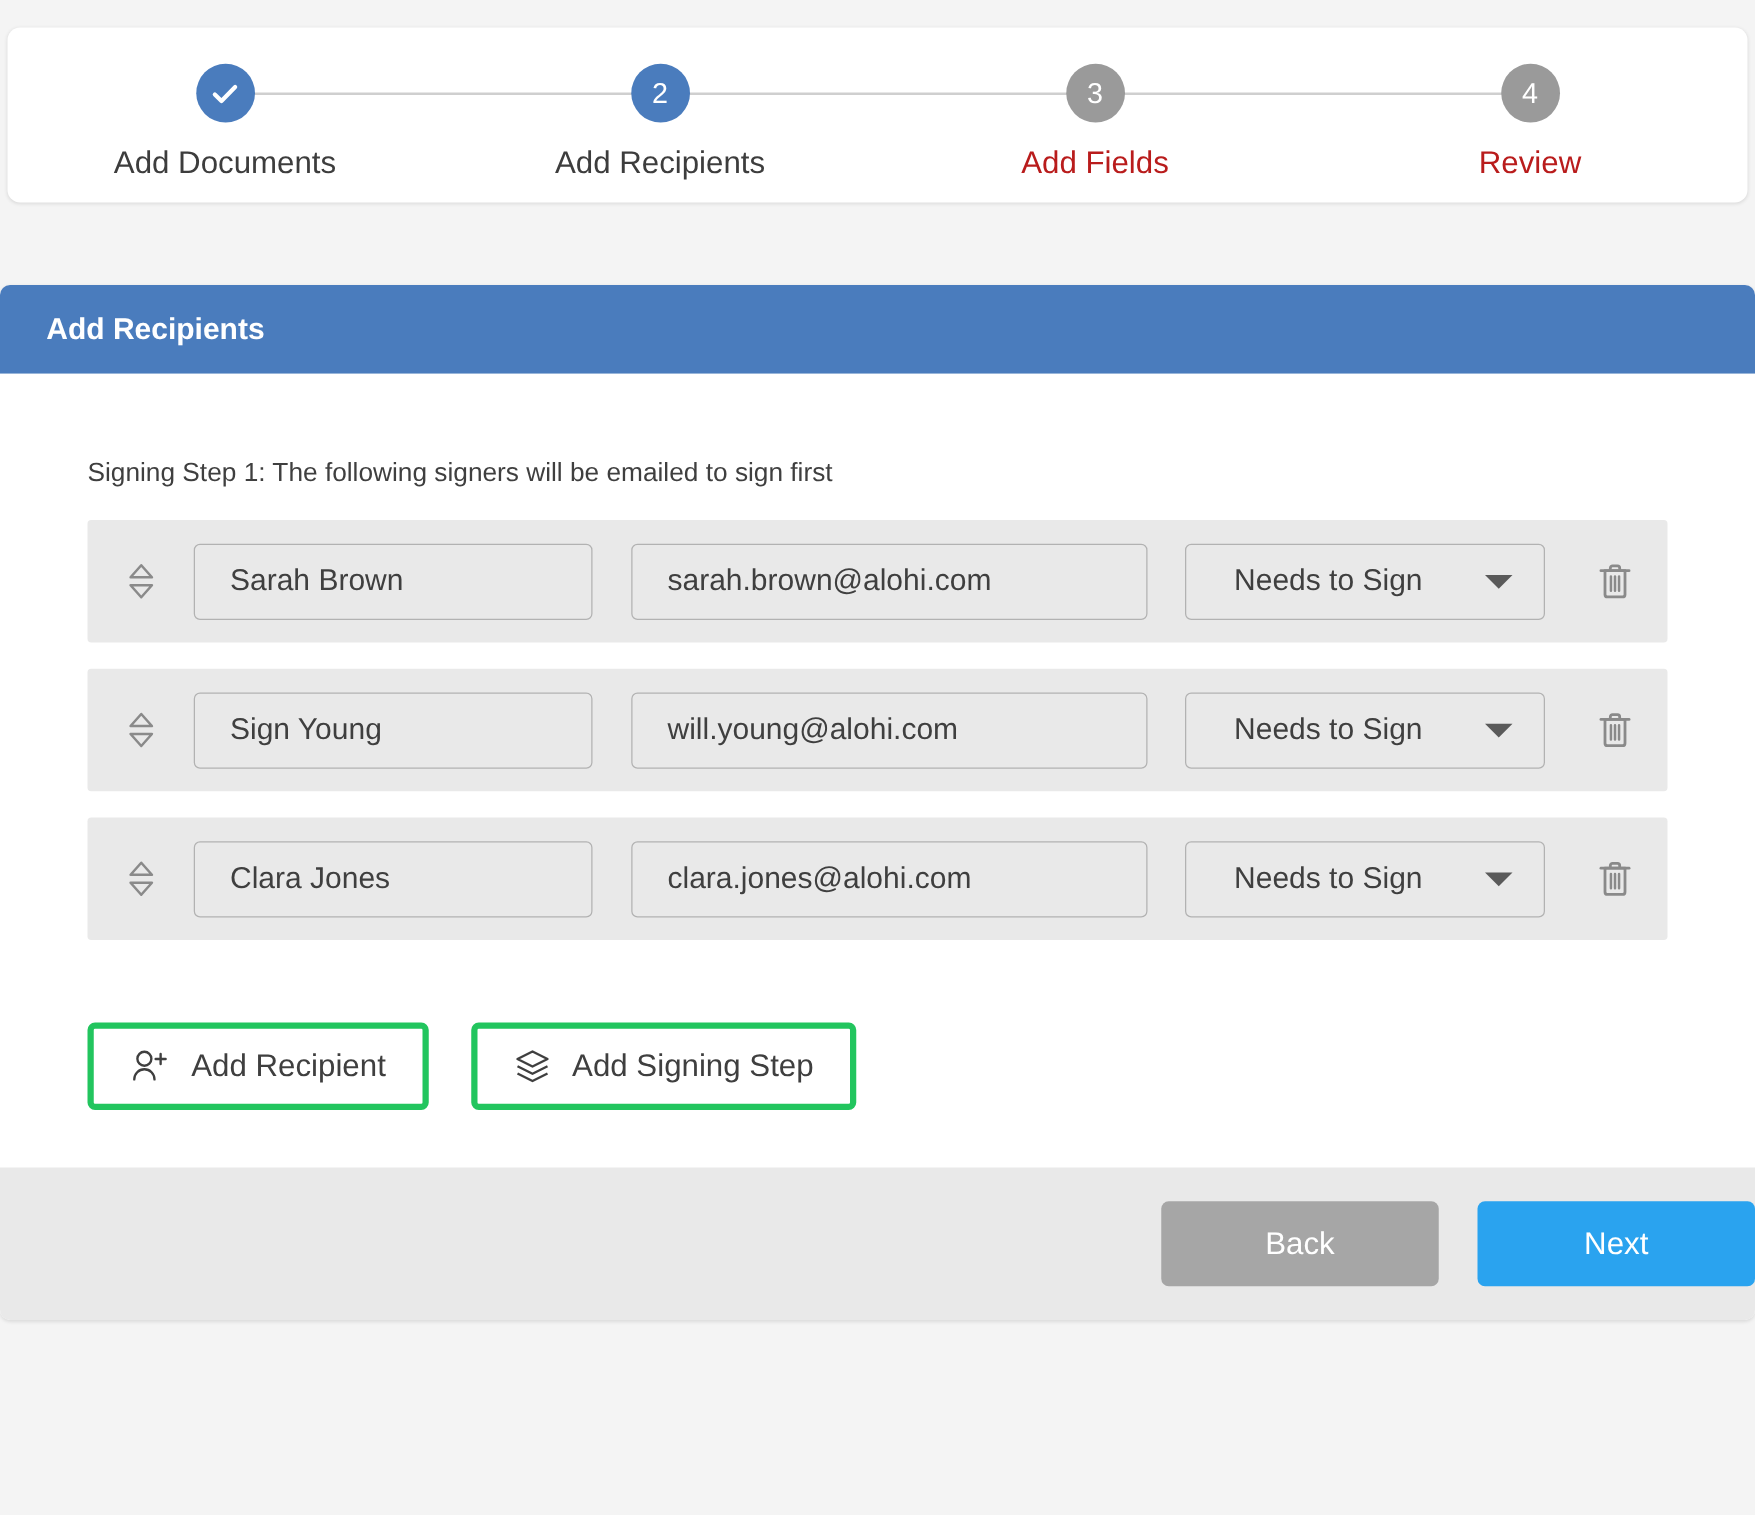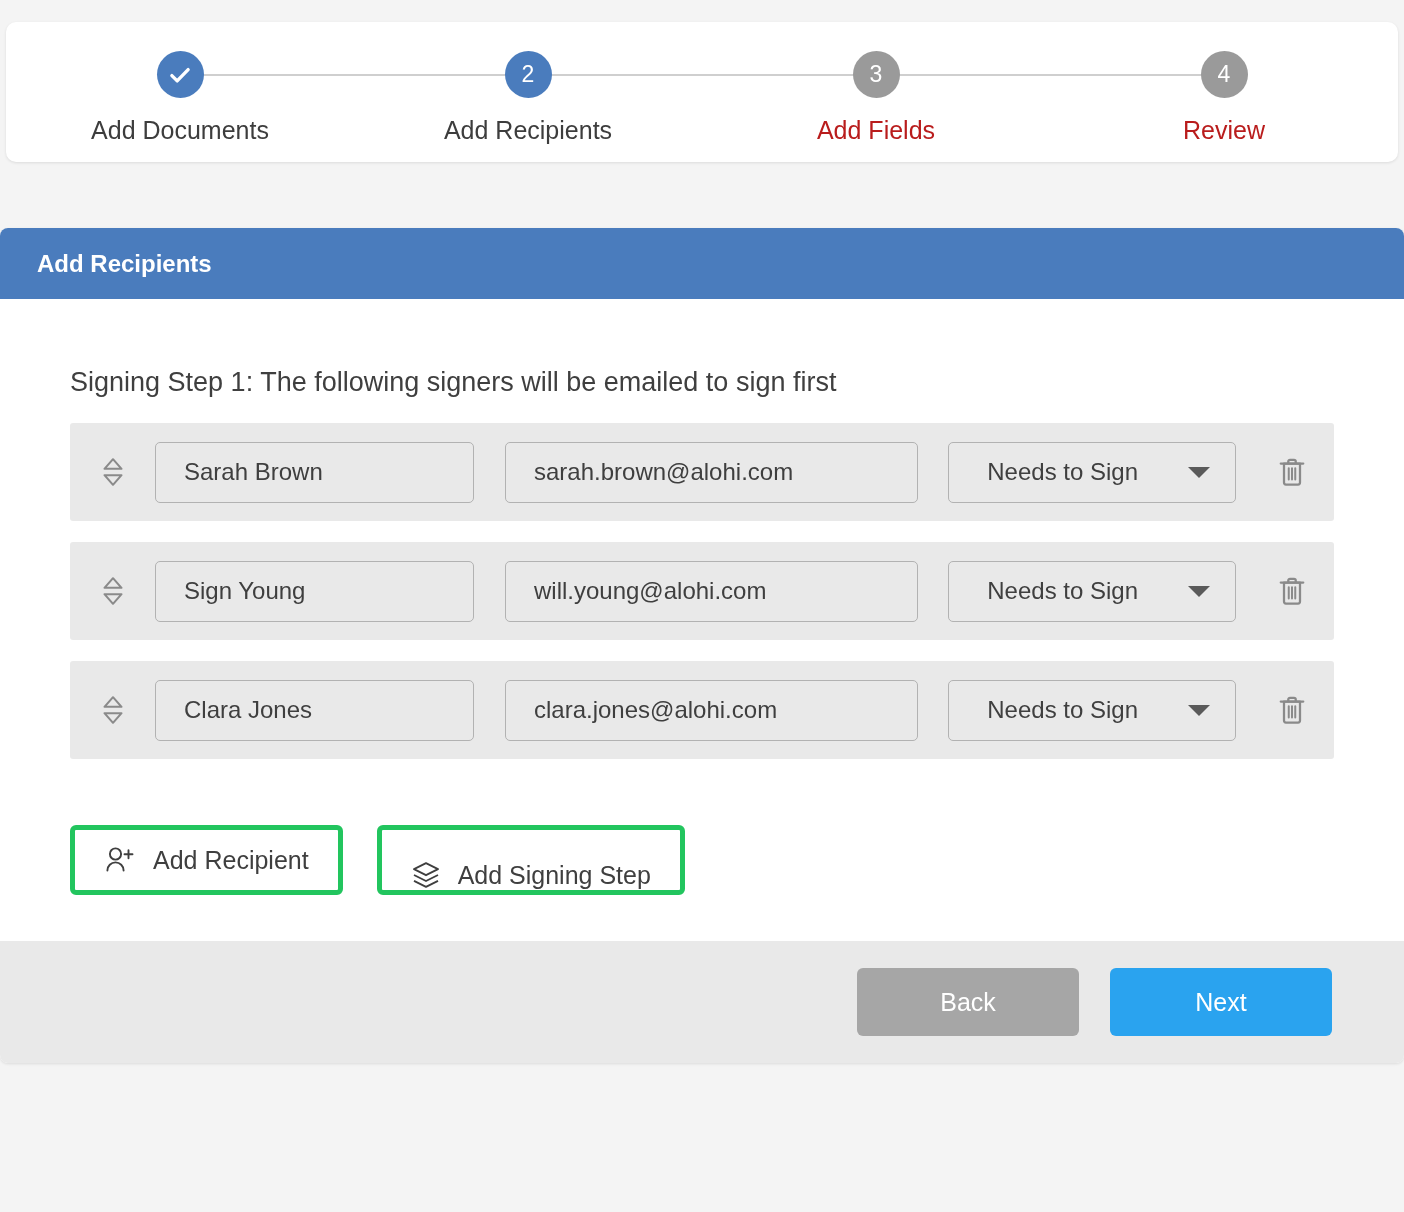--- a/index.html
+++ b/index.html
@@ -99,21 +99,21 @@
     color: #ffffff;
     font-size: 24px;
     font-weight: bold;
   }
   .panel-body {
     background: #ffffff;
     padding: 68px 70px 46px 70px;
   }
 
   .step-heading {
-    font-size: 27px;
+    font-size: 21px;
     color: #3f3f3f;
     margin-bottom: 25px;
   }
   .step-heading.second { margin-top: 72px; }
 
   
   .recipient-row {
     background: #e9e9e9;
     border-radius: 3px;
     height: 98px;
@@ -191,31 +191,30 @@
     border-radius: 6px;
     display: flex;
     align-items: center;
     gap: 17px;
     padding: 0 29px;
     font-size: 25px;
     color: #3f3f3f;
     cursor: pointer;
     white-space: nowrap;
   }
-  .action-btn + .action-btn { margin-left: 34px; align-items: flex-end; }
+  .action-btn + .action-btn { margin-left: 34px; }
   .action-btn svg { display: block; flex: 0 0 auto; }
 
   
   .panel-footer {
     background: #e9e9e9;
     height: 122px;
     display: flex;
     align-items: center;
     justify-content: flex-end;
-    padding-right: 72px;
     gap: 31px;
   }
   .footer-btn {
     width: 222px;
     height: 68px;
     border: none;
     border-radius: 6px;
     font-size: 25px;
     font-family: "Liberation Sans", sans-serif;
     color: #ffffff;

